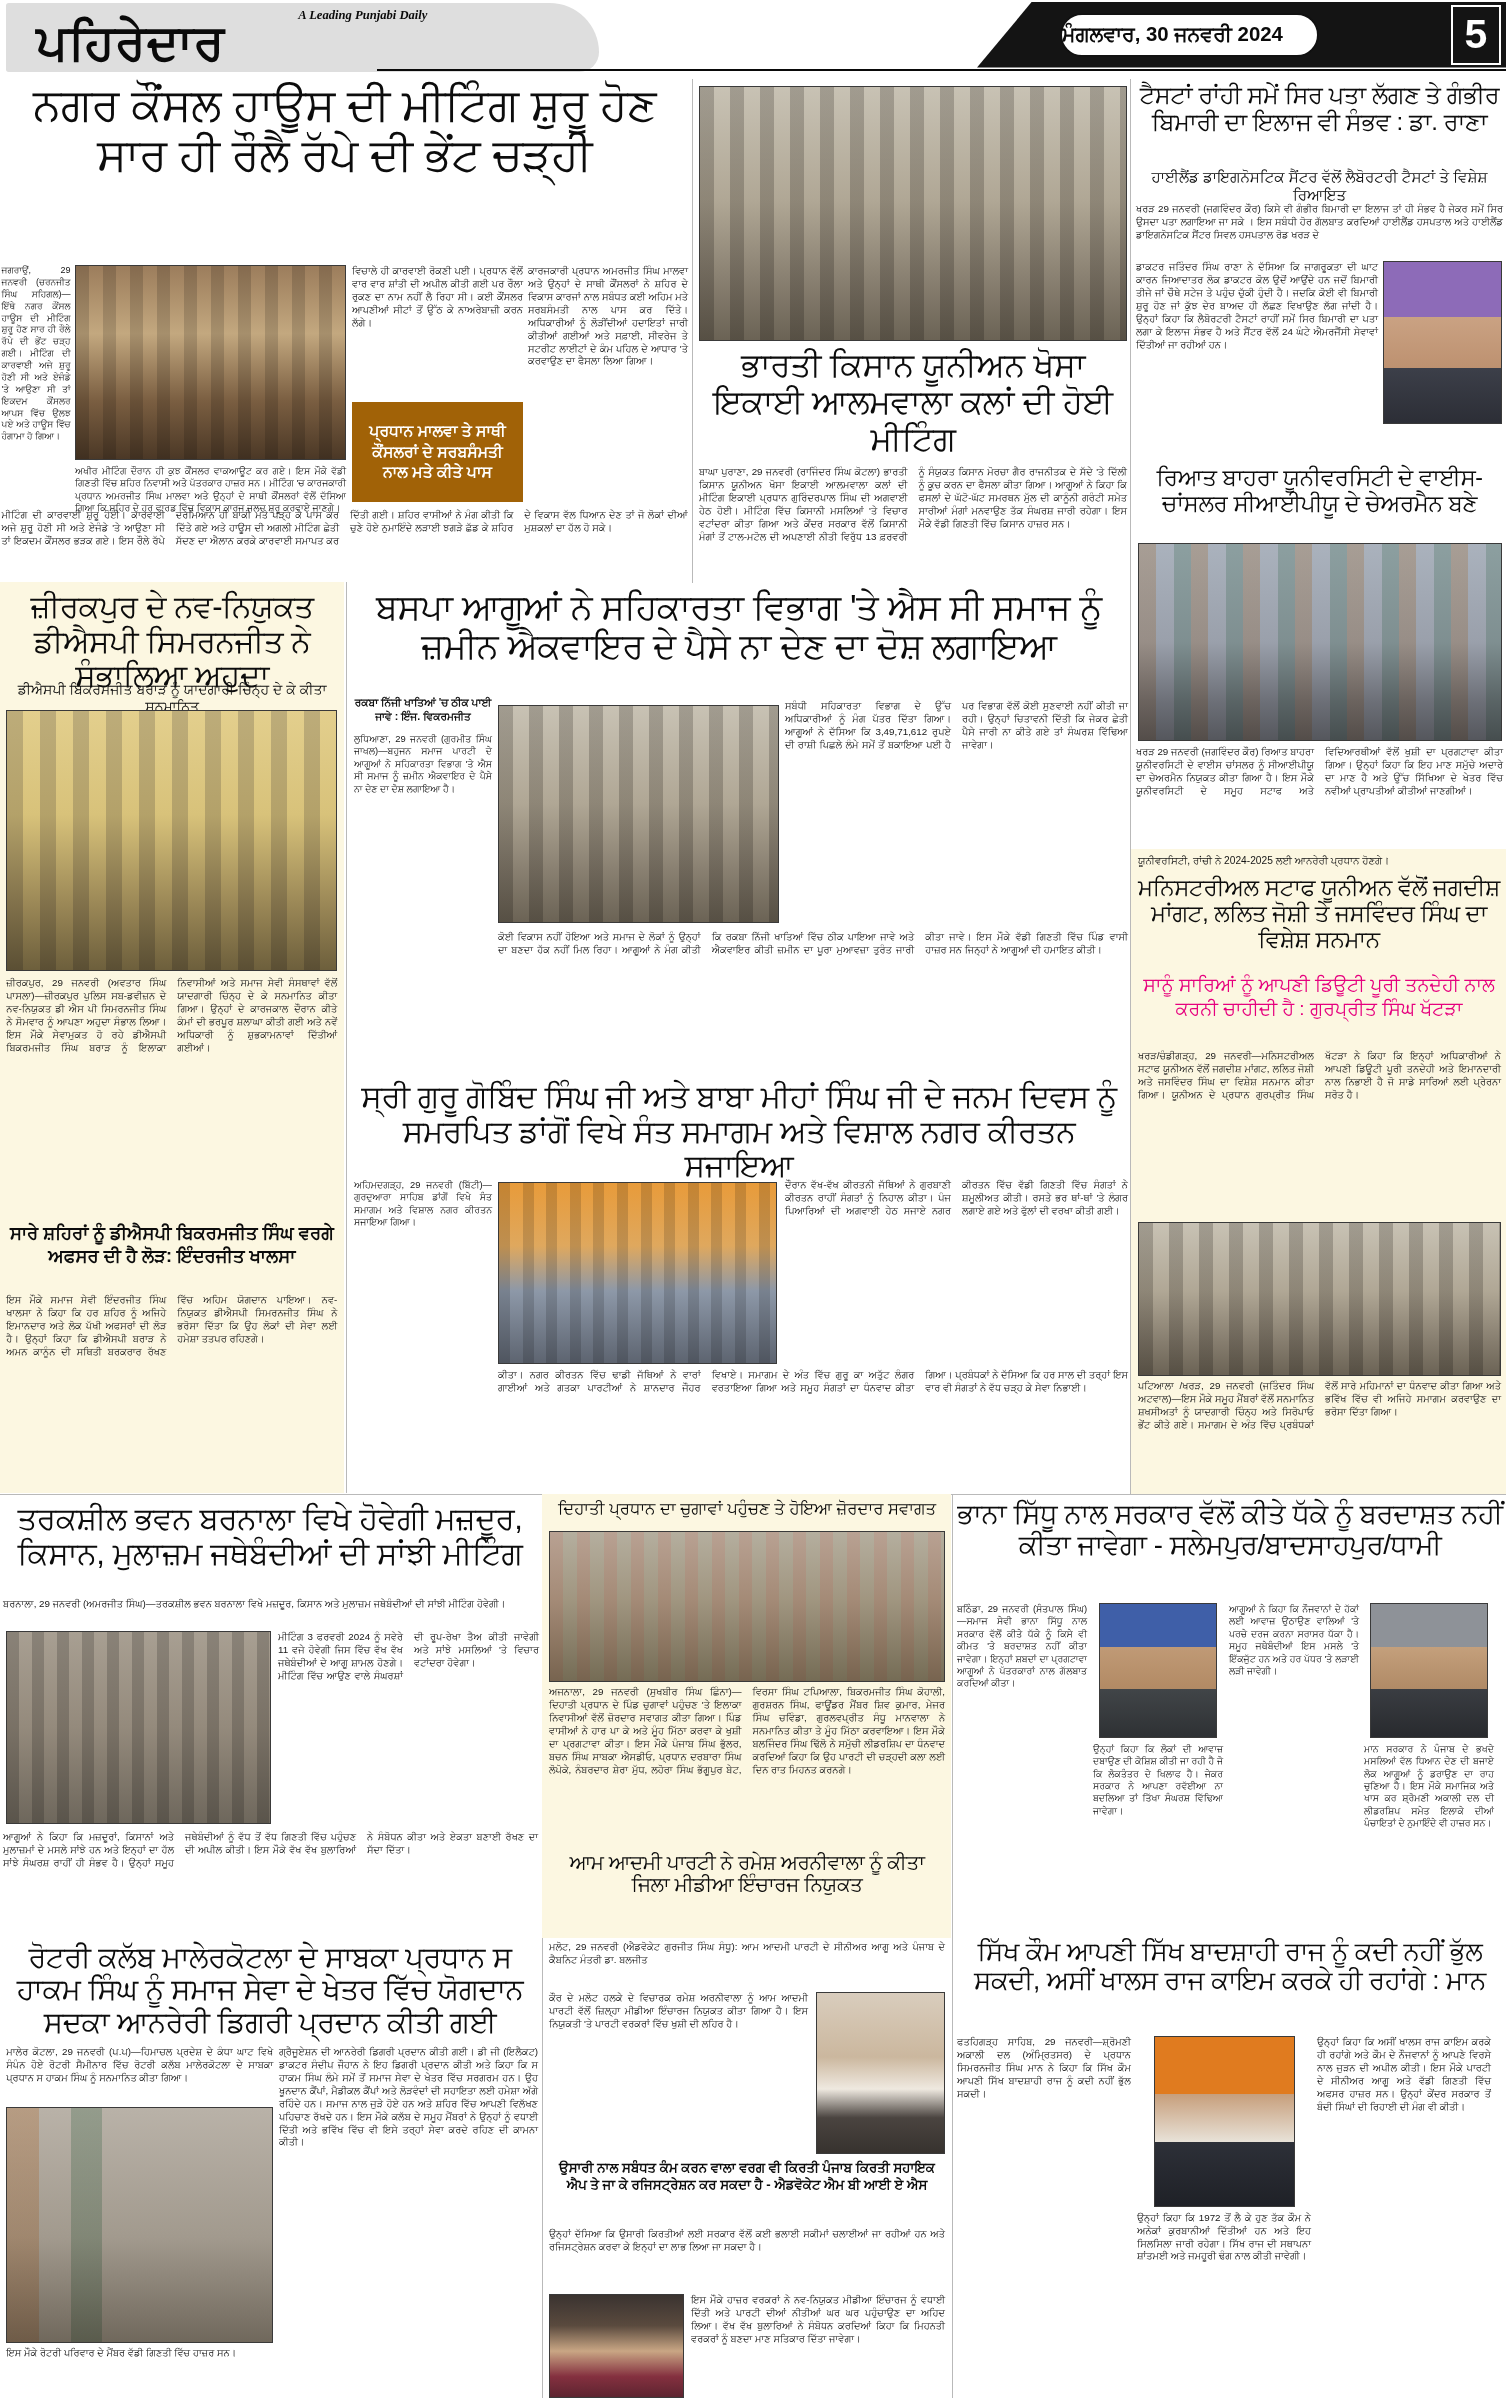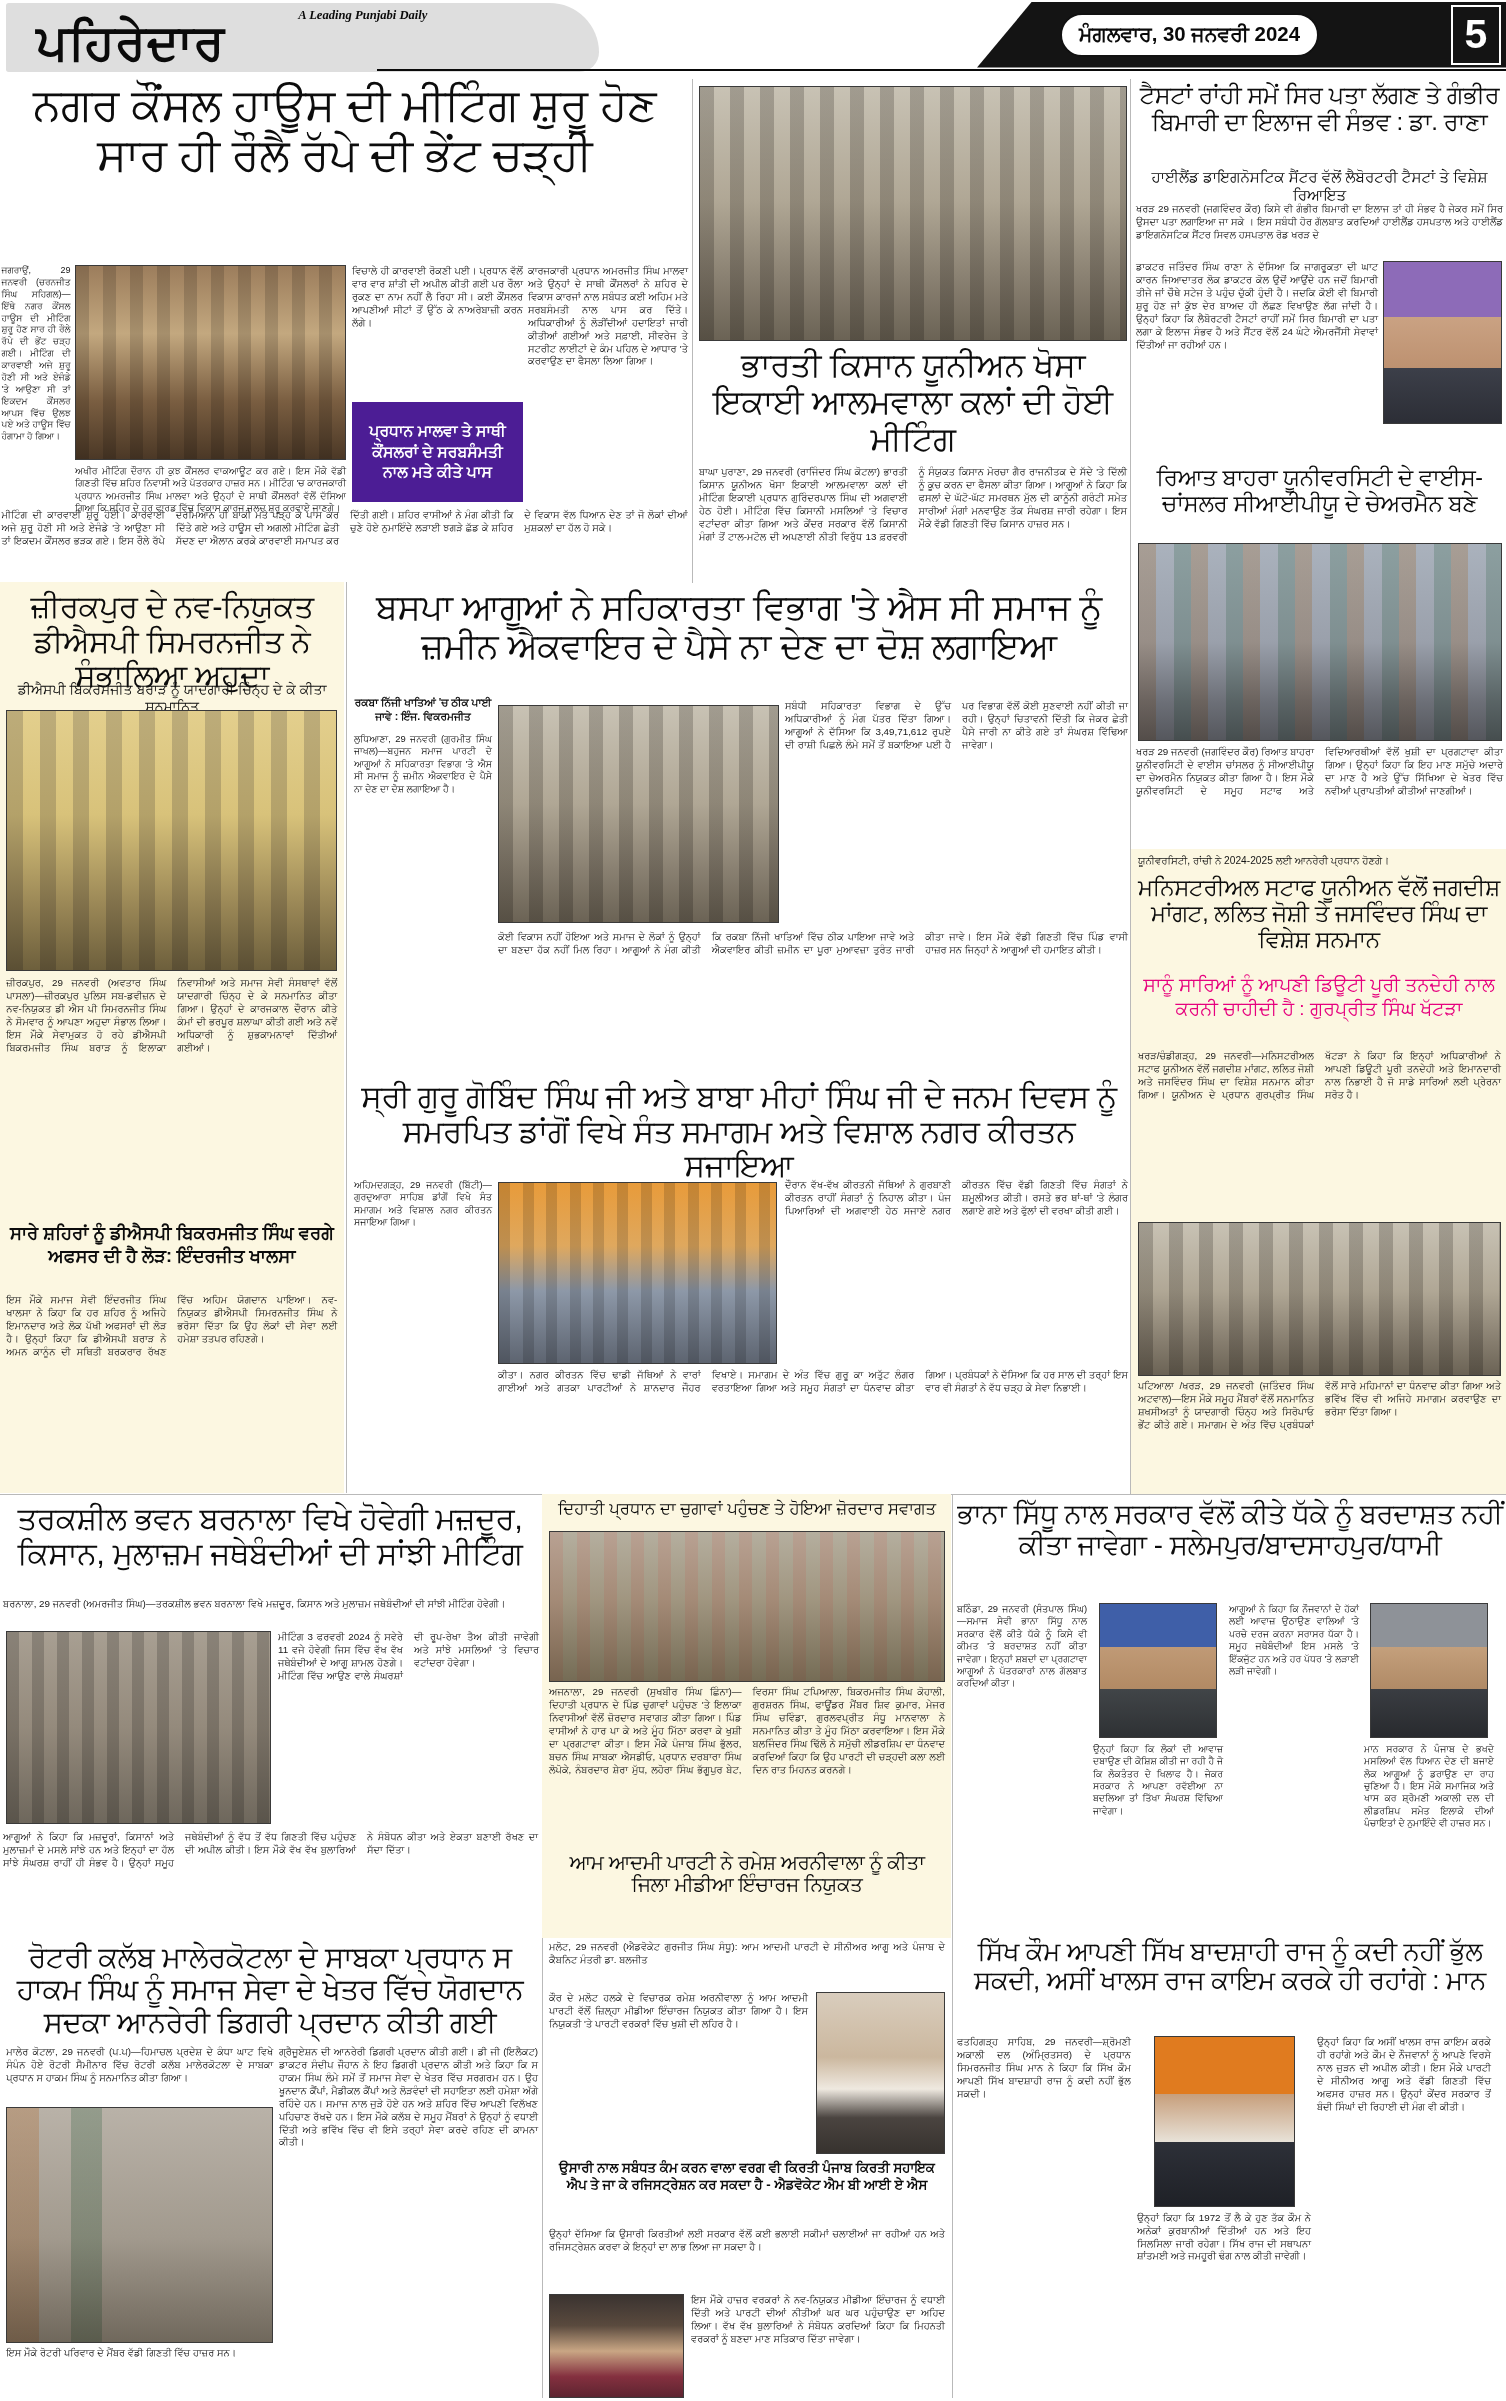--- a/index.html
+++ b/index.html
@@ -15,26 +15,26 @@
   .cols4{column-count:4;column-gap:11px}
   .photo{border:0.8px solid #3a3a3a}
   .cream{background:#fcf7e1}
   .vdiv{width:0.8px;background:#b9b9b9}
   .hdiv{height:0.8px;background:#b9b9b9}
   
   .logo-bg{background:#dedede;border-radius:6.3px 118px 47px 6.3px}
   .logo-title{font-weight:bold;font-size:49px;letter-spacing:0.8px;color:#0a0a0a}
   .tagline{font-family:"Liberation Serif","DejaVu Serif",serif;font-style:italic;font-weight:bold;font-size:12.6px;color:#0a0a0a}
   .topbar{background:#141414;clip-path:polygon(55px 0,100% 0,100% 100%,0 100%)}
-  .date-pill{background:#fff;border:2.4px solid #111;border-radius:22px;display:flex;align-items:center;justify-content:center;
+  .date-pill{background:#fff;border:2.4px solid #111;border-radius:22px;display:flex;align-items:center;
              font-weight:bold;font-size:20.4px;color:#0a0a0a}
   .page-num{background:#141414;border:2.4px solid #fff;color:#fff;display:flex;align-items:center;justify-content:center;
             font-weight:bold;font-size:41px}
   .rule{background:#0a0a0a}
-  .callout{background:#4c1d95;color:#fff;font-weight:bold;font-size:15.7px;line-height:1.3;
+  .callout{background:#a16207;color:#fff;font-weight:bold;font-size:15.7px;line-height:1.3;
            display:flex;align-items:center;justify-content:center;text-align:center;padding:10px}
   .pink{color:#e6007e}
   
   .ph-meeting{background:linear-gradient(180deg,#9c7d5c 0%,#c3a87f 35%,#7a5e41 70%,#4b3826 100%),
               repeating-linear-gradient(90deg,rgba(0,0,0,.15) 0 12.6px,rgba(255,255,255,.05) 12.6px 27px);background-blend-mode:multiply}
   .ph-crowd{background:linear-gradient(180deg,#c8c2b4 0%,#b0a795 45%,#8a8172 75%,#6b6355 100%),
             repeating-linear-gradient(90deg,rgba(30,25,20,.22) 0 14px,rgba(0,0,0,0) 14px 30px);background-blend-mode:multiply}
   .ph-flags{background:linear-gradient(180deg,#aab2bd 0%,#9aa0ab 50%,#6d7078 80%,#55575d 100%),
             repeating-linear-gradient(90deg,rgba(240,140,40,.25) 0 17.3px,rgba(255,255,255,.12) 17.3px 35px,rgba(30,120,60,.2) 35px 52px);background-blend-mode:multiply}
   .ph-tent{background:linear-gradient(180deg,#e3cf8d 0%,#d8c27a 40%,#9a8756 75%,#6d5f3c 100%),

